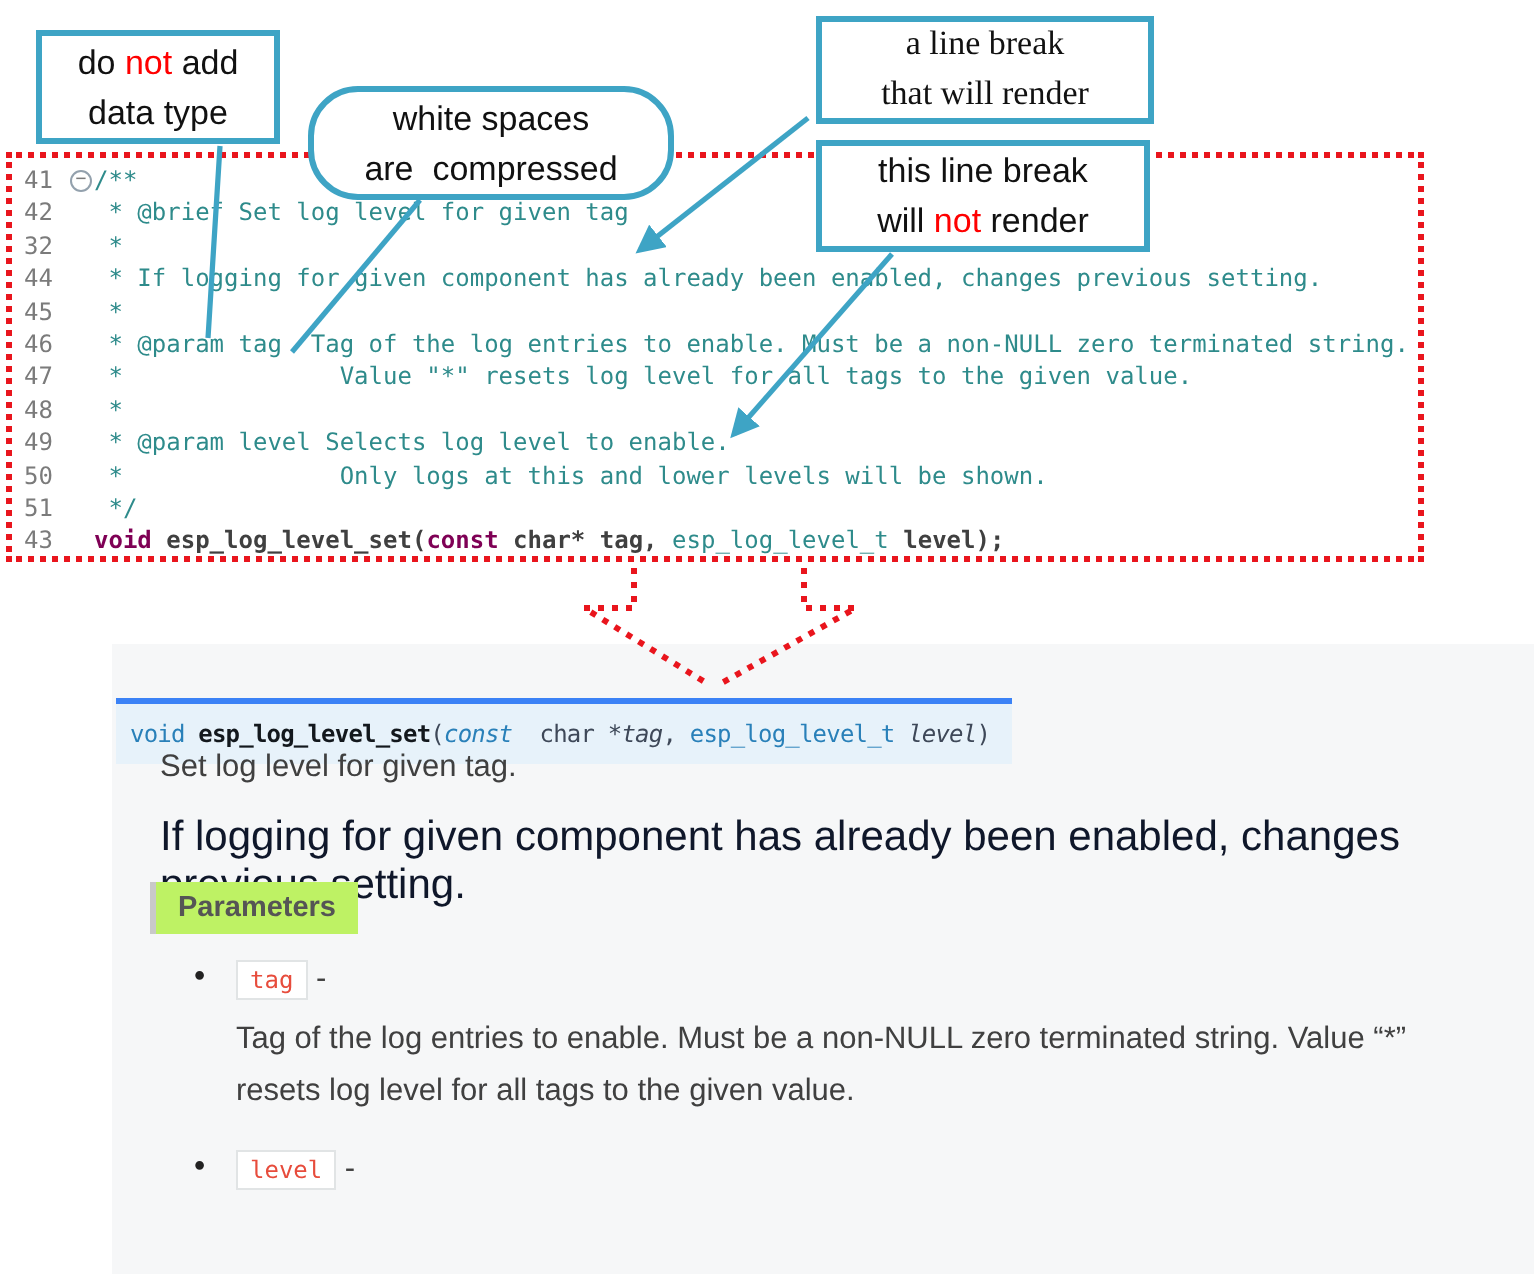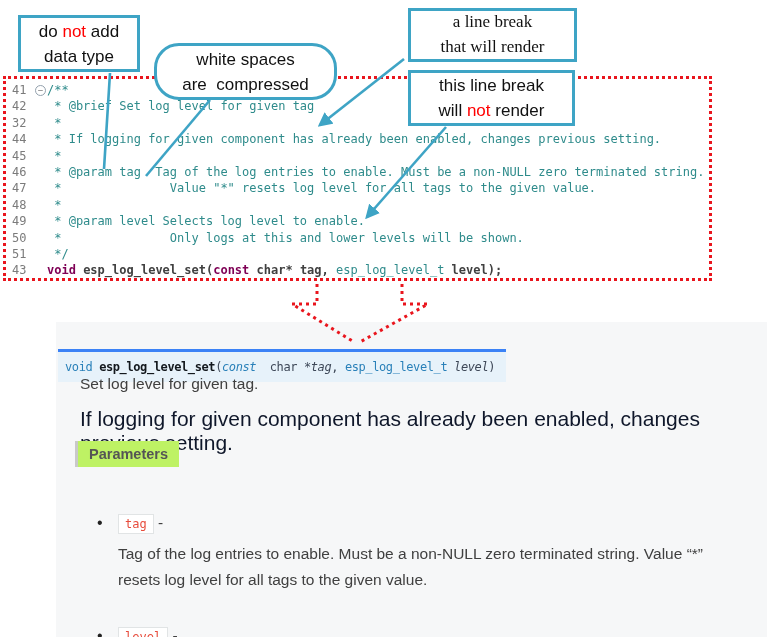--- a/index.html
+++ b/index.html
@@ -46,21 +46,21 @@
   .sg-kwi{color:#2980B9;font-style:italic;}
   .sg-name{color:#13181D;font-weight:bold;}
   .sg-pl{color:#3E4858;}
   .sg-pi{color:#3E4858;font-style:italic;}
   .sg-type{color:#2980B9;}
   #brief{position:absolute;left:80px;top:375px;font-size:15.5px;color:#404040;z-index:2;}
   #detail{position:absolute;left:80px;top:407px;font-size:21px;color:#0f172a;z-index:2;}
   #params-label{position:absolute;left:75px;top:441px;background:#bef264;border-left:3px solid #C9C9C9;
                 color:#555;font-weight:bold;font-size:14.5px;padding:5px 11px;z-index:2;}
   #params{position:absolute;left:118px;top:480px;margin:0;padding:0;list-style:none;z-index:2;}
-  .pitem{position:relative;margin-bottom:16px;margin-top:34px;}
+  .pitem{position:relative;margin-bottom:16px;}
   .pitem::before{content:"\2022";position:absolute;left:-21px;top:0;color:#222;font-size:16px;}
   .chip{display:inline-block;font-family:"DejaVu Sans Mono", monospace;font-size:12px;
         color:#E74C3C;background:#fff;border:1px solid #E1E4E5;padding:1px 6px;line-height:16px;}
   .psep{color:#404040;font-size:15.5px;}
   .pdesc{margin-top:7px;max-width:600px;font-size:15.5px;line-height:26px;color:#404040;}
 </style>
 </head>
 <body>
 
 <div id="stage">

